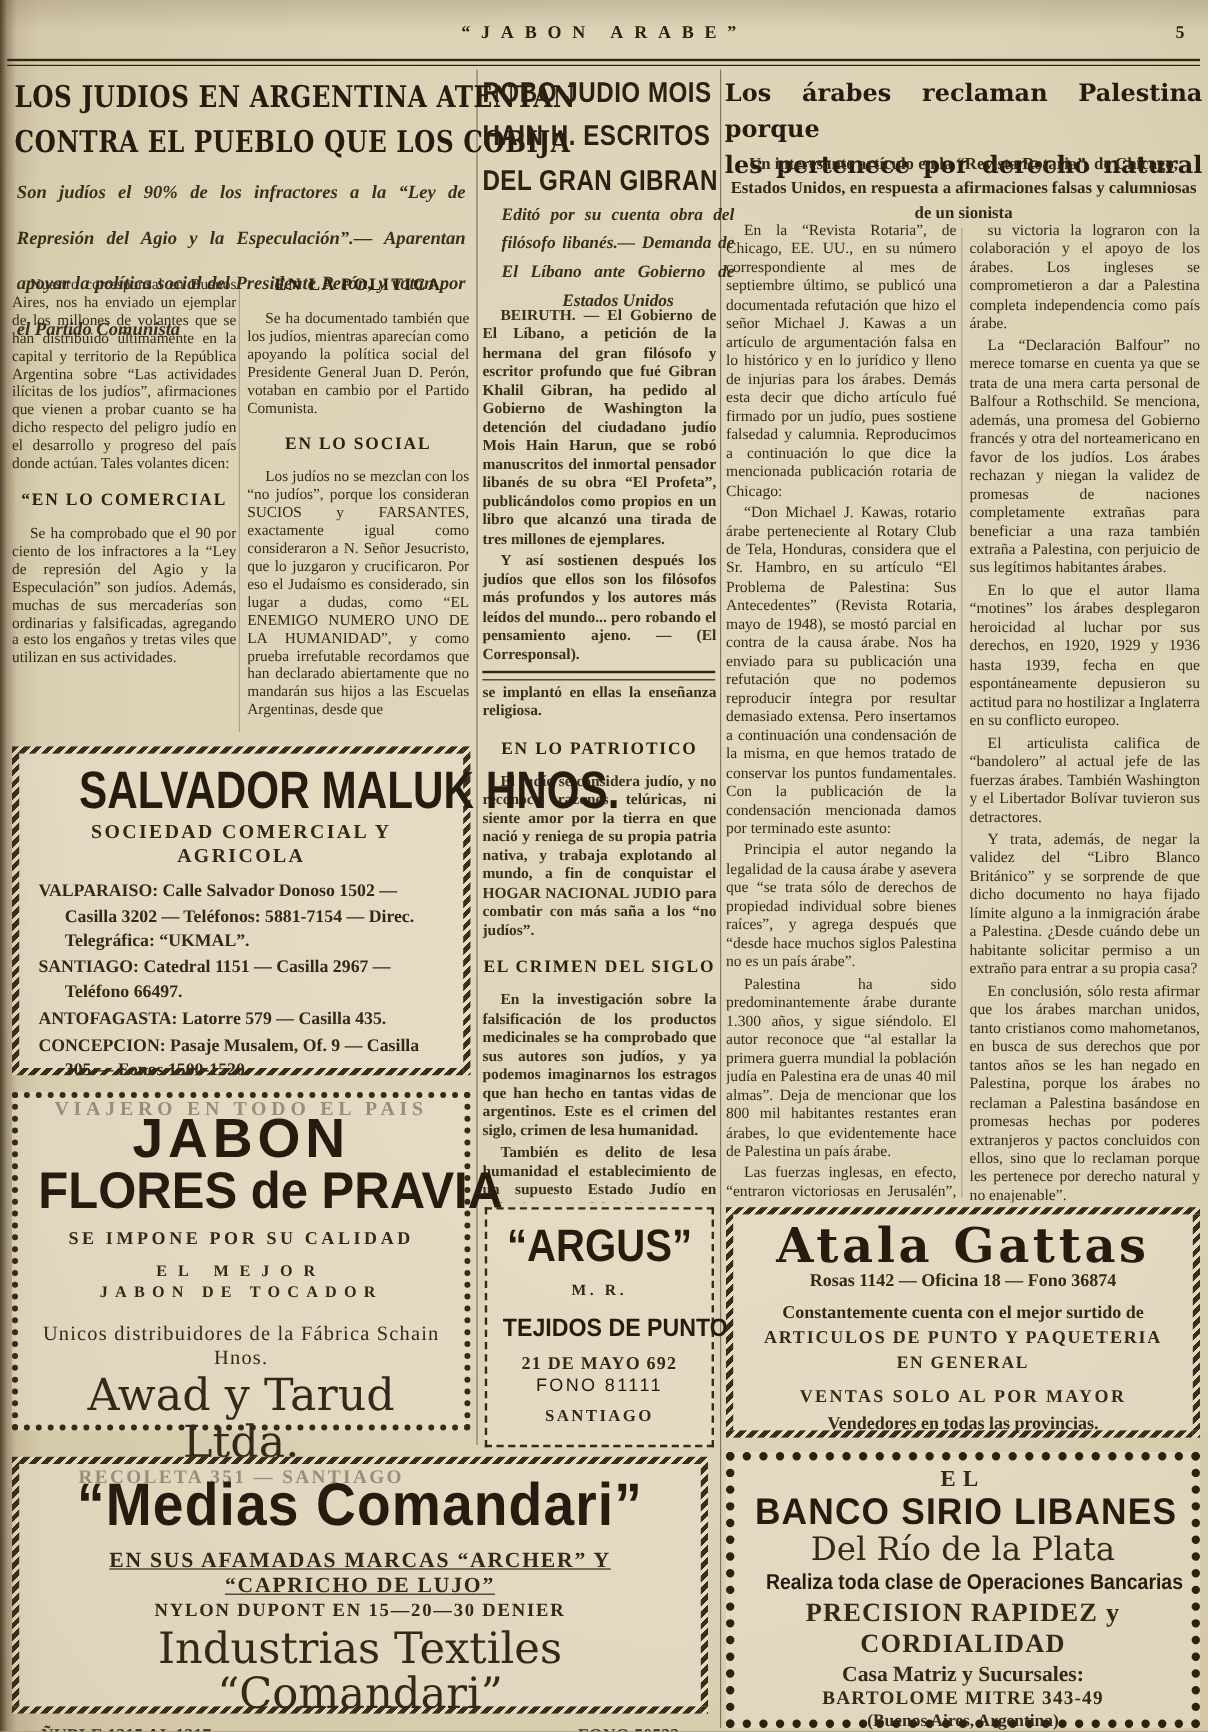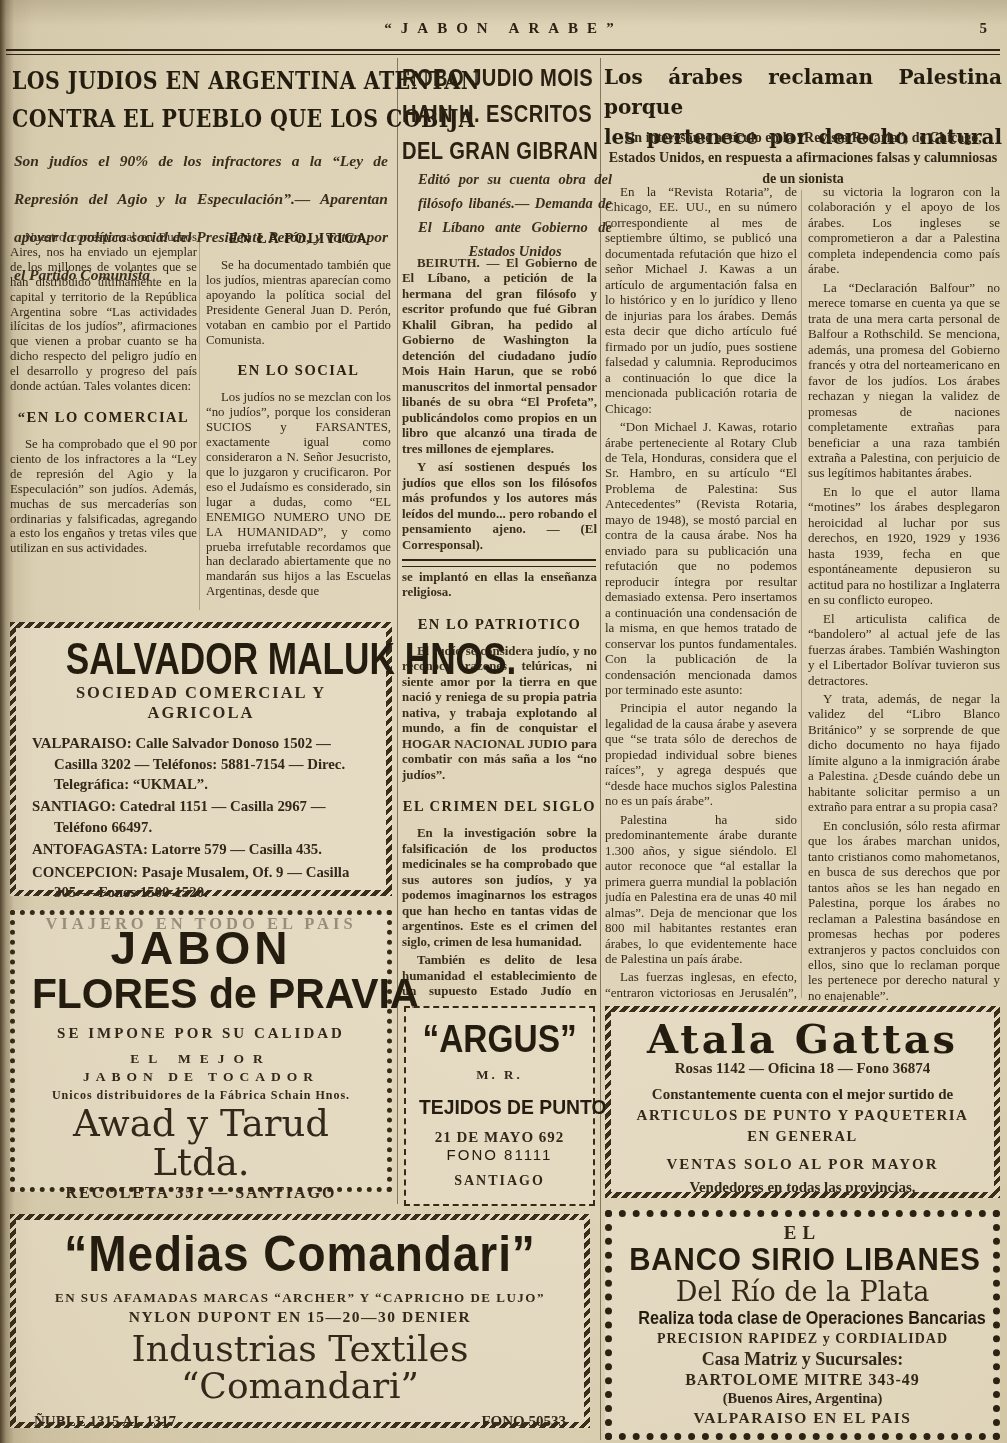--- a/index.html
+++ b/index.html
@@ -91,21 +91,21 @@
     padding-left:22px;text-indent:-22px;margin:2px 0;text-align:left;}
   .maluk-foot{font-weight:bold;font-size:16.5px;letter-spacing:4px;margin-top:12px;}
 
   
   .ad-pravia{left:10px;top:910px;width:382px;height:282px;padding:10px 8px;box-sizing:border-box;}
   .prv1{font-size:46px;line-height:1.0;letter-spacing:4px;}
   .prv2{font-size:43px;line-height:1.05;transform:scaleX(.95);white-space:nowrap;}
   .prv3{font-weight:bold;font-size:15px;letter-spacing:3px;margin-top:9px;}
   .prv4{font-weight:bold;font-size:13.5px;letter-spacing:9px;margin-top:9px;}
   .prv5{font-weight:bold;font-size:13.5px;letter-spacing:6px;margin-top:2px;}
-  .prv6{font-weight:bold;font-size:12px;letter-spacing:1px;margin-top:3px;}
+  .prv6{font-weight:normal;font-size:17px;letter-spacing:1px;margin-top:17px;}
   .prv7{font-size:37px;font-family:"DejaVu Serif",serif;margin-top:2px;line-height:1.05;}
   .prv8{font-weight:bold;font-size:16px;letter-spacing:2px;margin-top:1px;}
 
   
   .ad-argus{left:404px;top:1006px;width:191px;height:200px;padding:12px 6px;box-sizing:border-box;}
   .arg1{font-size:38px;line-height:1;transform:scaleX(.88);white-space:nowrap;}
   .arg2{font-weight:bold;font-size:13px;letter-spacing:3px;margin-top:9px;}
   .arg3{font-size:21px;margin-top:12px;transform:scaleX(.92);white-space:nowrap;}
   .arg4{font-weight:bold;font-size:15px;letter-spacing:1px;margin-top:10px;}
   .arg5{font-weight:normal;font-size:15px;letter-spacing:2px;margin-top:0;}
@@ -118,32 +118,32 @@
   .gat2{font-weight:bold;font-size:15px;margin-top:0px;}
   .gat3{font-weight:bold;font-size:15px;margin-top:9px;}
   .gat4{font-weight:bold;font-size:15px;letter-spacing:1.5px;margin-top:4px;}
   .gat5{font-weight:bold;font-size:14.5px;letter-spacing:1.5px;margin-top:4px;}
   .gat6{font-weight:bold;font-size:15px;letter-spacing:2px;margin-top:11px;font-family:"Liberation Serif",serif;}
   .gat7{font-weight:bold;font-size:15px;margin-top:6px;}
 
   
   .ad-comandari{left:10px;top:1214px;width:580px;height:214px;padding:8px 18px;box-sizing:border-box;}
   .com1{font-size:50px;line-height:1.05;transform:scaleX(.92);white-space:nowrap;letter-spacing:1px;}
-  .com2{font-weight:bold;font-size:13px;letter-spacing:1.5px;margin-top:9px;}
+  .com2{font-weight:bold;font-size:18px;letter-spacing:1.5px;margin-top:9px;text-decoration:underline;}
   .com3{font-weight:bold;font-size:15.5px;letter-spacing:1.5px;margin-top:2px;}
   .com4{font-size:36px;font-family:"DejaVu Serif",serif;margin-top:4px;line-height:1.05;}
   .com5{display:flex;justify-content:space-between;font-weight:bold;font-size:15px;margin-top:8px;}
 
   
   .ad-banco{left:605px;top:1210px;width:395px;height:230px;padding:5px 8px;box-sizing:border-box;}
   .ban1{font-weight:bold;font-size:19px;letter-spacing:6px;}
   .ban2{font-size:31px;line-height:1.05;transform:scaleX(.95);white-space:nowrap;letter-spacing:1px;}
   .ban3{font-size:27px;font-family:"DejaVu Serif",serif;line-height:1.1;}
   .ban4{font-size:18px;line-height:1.1;transform:scaleX(.9);white-space:nowrap;margin-top:3px;}
-  .ban5{font-weight:bold;font-size:14px;letter-spacing:1px;margin-top:2px;}
+  .ban5{font-weight:bold;font-size:22px;letter-spacing:1px;margin-top:2px;}
   .ban6{font-weight:bold;font-size:18px;margin-top:2px;}
   .ban7{font-weight:bold;font-size:16px;letter-spacing:1px;margin-top:1px;}
   .ban8{font-weight:bold;font-size:14.5px;margin-top:1px;}
   .ban9{font-weight:bold;font-size:15.5px;letter-spacing:1.5px;margin-top:2px;}
 </style>
 </head>
 <body>
 
 <div class="page">
 

